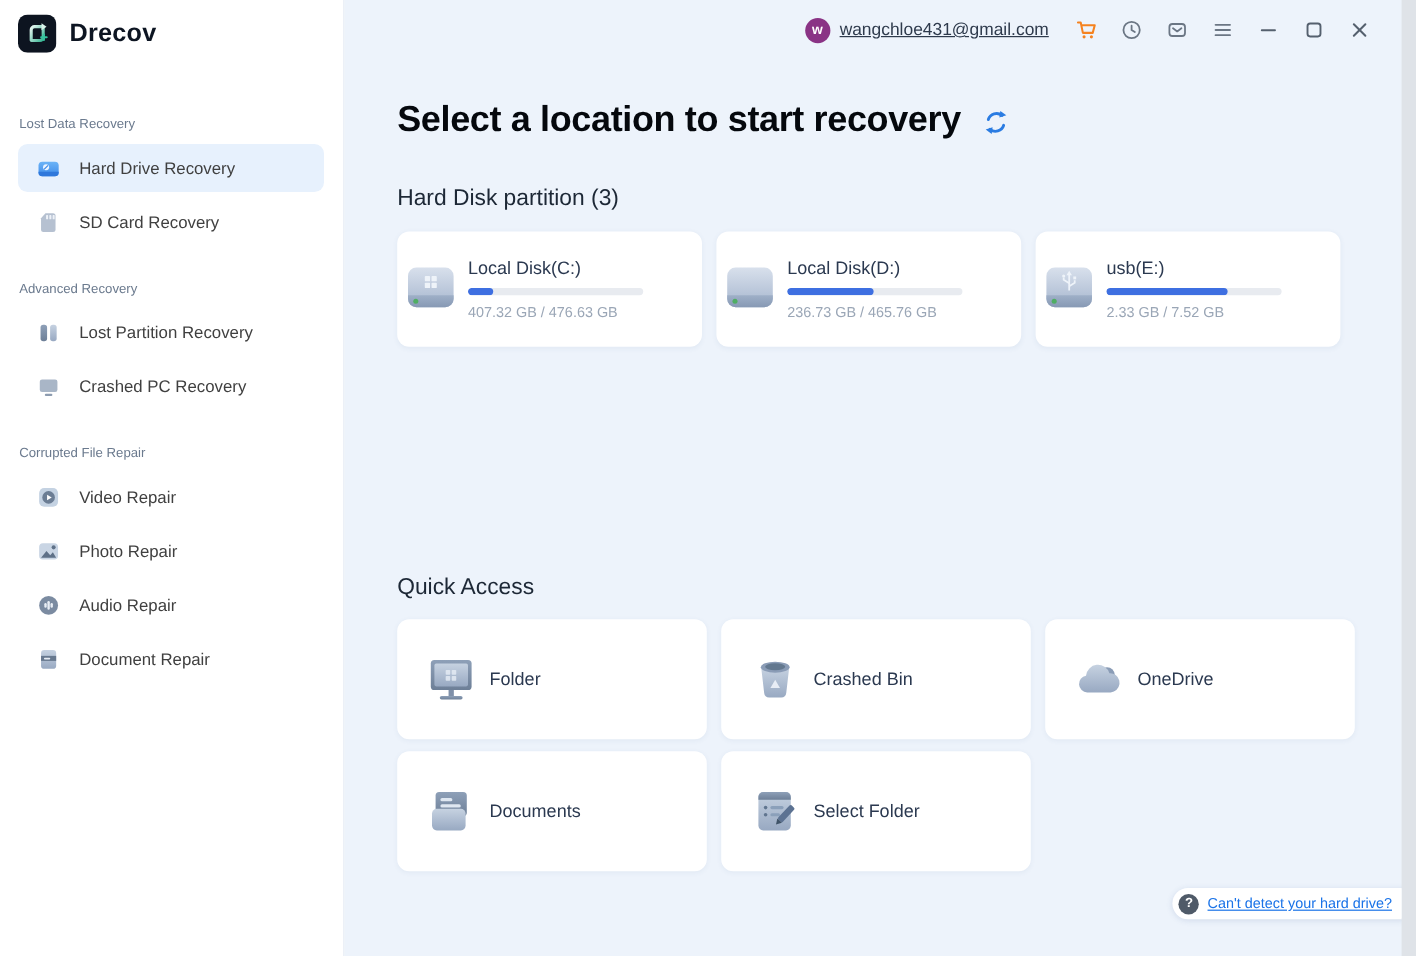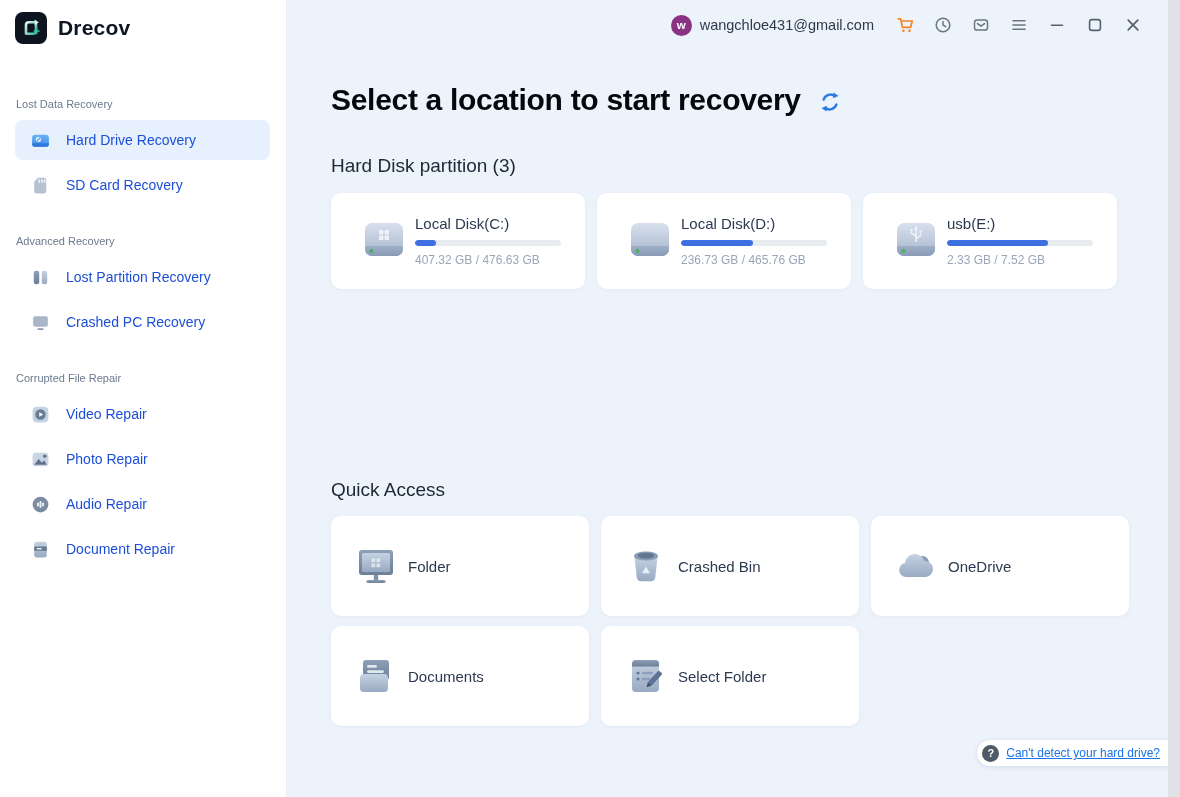--- a/index.html
+++ b/index.html
@@ -15,42 +15,42 @@
   .brand-name { font-size:21px; font-weight:700; color:#0d1522; letter-spacing:.2px; }
 
   .nav-section { margin-top:30px; }
   .nav-section.first { margin-top:50px; }
   .section-label { font-size:11px; color:#6b7a8e; padding-left:1px; }
   .nav-items { margin-top:10px; display:flex; flex-direction:column; gap:5px; }
   .nav-item { height:40px; border-radius:8px; display:flex; align-items:center;
               gap:15px; padding-left:15px; cursor:pointer; }
   .nav-item.active { background:var(--selected-bg,#e7f1fd); }
   .nav-item .ico { width:21px; height:21px; flex:0 0 auto; }
-  .nav-item .label { font-size:14px; color:#1d4ed8; }
+  .nav-item .label { font-size:14px; color:#404040; }
 
   
   .main { position:absolute; left:287px; top:0; right:0; bottom:0; }
   .topbar { height:50px; display:flex; align-items:center; justify-content:flex-end; padding-right:16px; }
   .account { display:flex; align-items:center; gap:8px; margin-right:12px; cursor:pointer; }
   .avatar { width:21px; height:21px; border-radius:50%; background:var(--avatar-purple,#8a3385);
             color:#fff; font-size:11.5px; font-weight:700; display:flex; align-items:center; justify-content:center; }
-  .email { font-size:14.5px; color:#2e3a4c; }
+  .email { font-size:14.5px; color:#2e3a4c;text-decoration:underline; }
   .tb-btn { width:38px; height:32px; display:flex; align-items:center; justify-content:center; cursor:pointer; }
 
   .content { padding:0 51px 0 44px; }
   .page-title { margin-top:33px; display:flex; align-items:center; gap:17px; }
   .page-title h1 { font-size:30px; font-weight:800; color:#05080d; letter-spacing:-.3px; }
   .refresh { width:24px; height:24px; cursor:pointer; margin-top:4px; }
 
   .section-heading { margin-top:38px; font-size:19px; color:#1d2836; }
   .section-heading.quick { margin-top:190px; }
 
   .drive-grid { margin-top:16px; display:flex; gap:12px; }
   .card { background:#fff; border-radius:10px; box-shadow:0 1px 4px rgba(50,80,140,.06); cursor:pointer; }
-  .drive-card { width:258px; height:96px; display:flex; align-items:center; padding-left:29px; }
+  .drive-card { width:258px; height:96px; display:flex; align-items:center; padding-left:4px; }
   .drive-icon { width:48px; height:48px; flex:0 0 auto; }
   .drive-info { margin-left:7px; width:150px; }
   .drive-name { font-size:15px; color:#2b3950; }
   .drive-bar { margin-top:8px; width:146px; height:6px; border-radius:3px; background:#e8ebf0; overflow:hidden; }
   .drive-bar .fill { height:100%; border-radius:3px; background:var(--accent-blue,#3e6fe1); }
   .drive-size { margin-top:7px; font-size:12px; color:#9aa6b6; }
 
   .quick-grid { margin-top:15px; display:flex; flex-wrap:wrap; gap:10px 12px; width:810px; }
   .quick-card { width:258px; height:100px; display:flex; align-items:center; padding-left:21px; }
   .quick-icon { width:48px; height:48px; flex:0 0 auto; }

